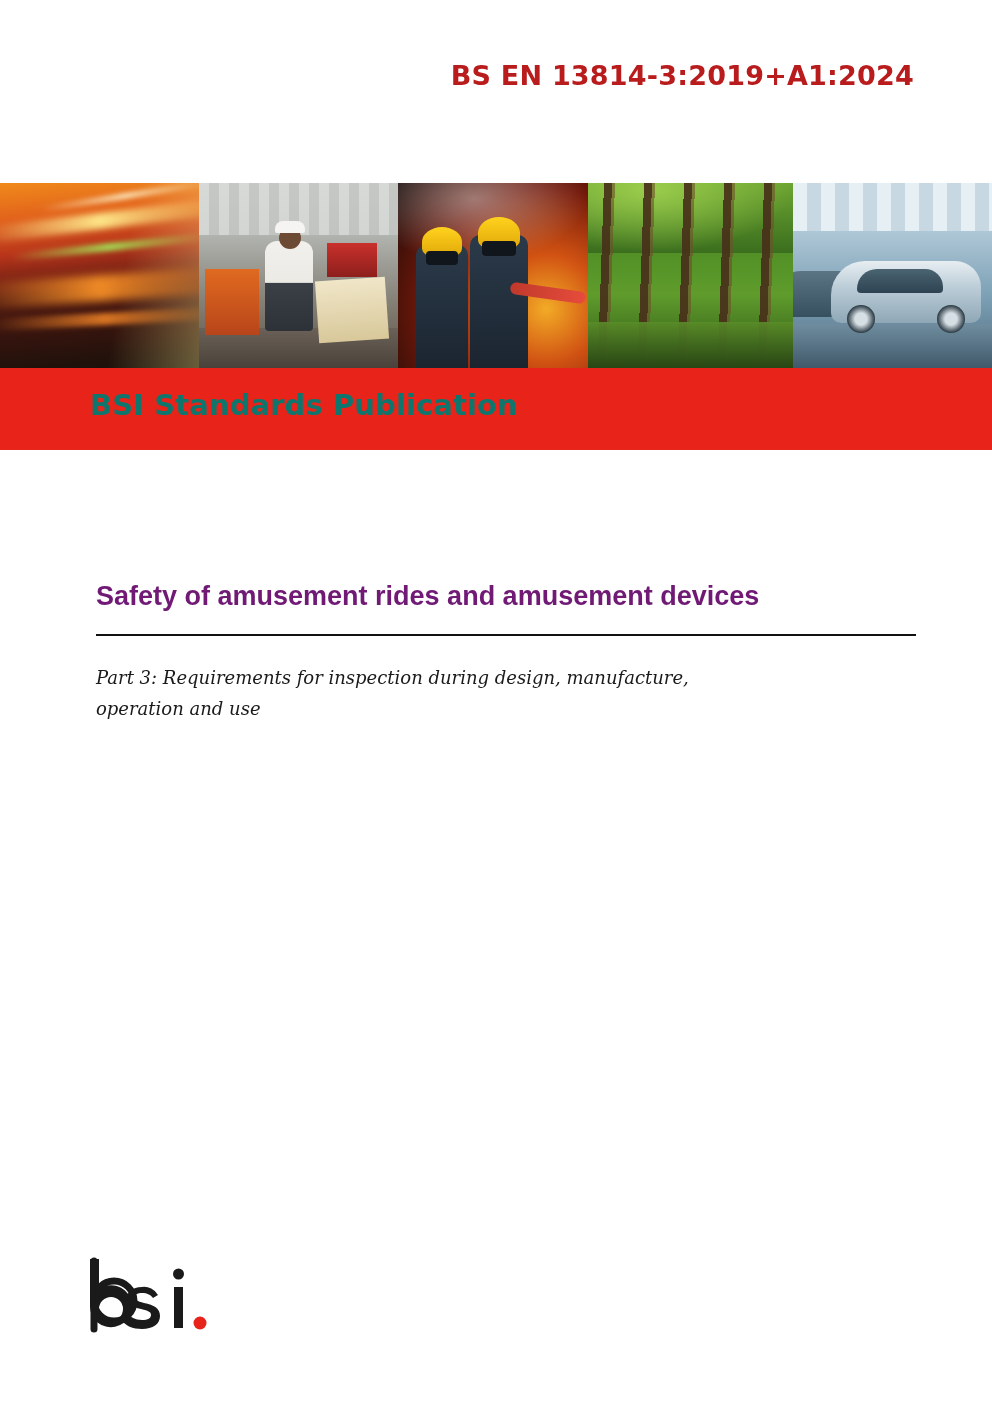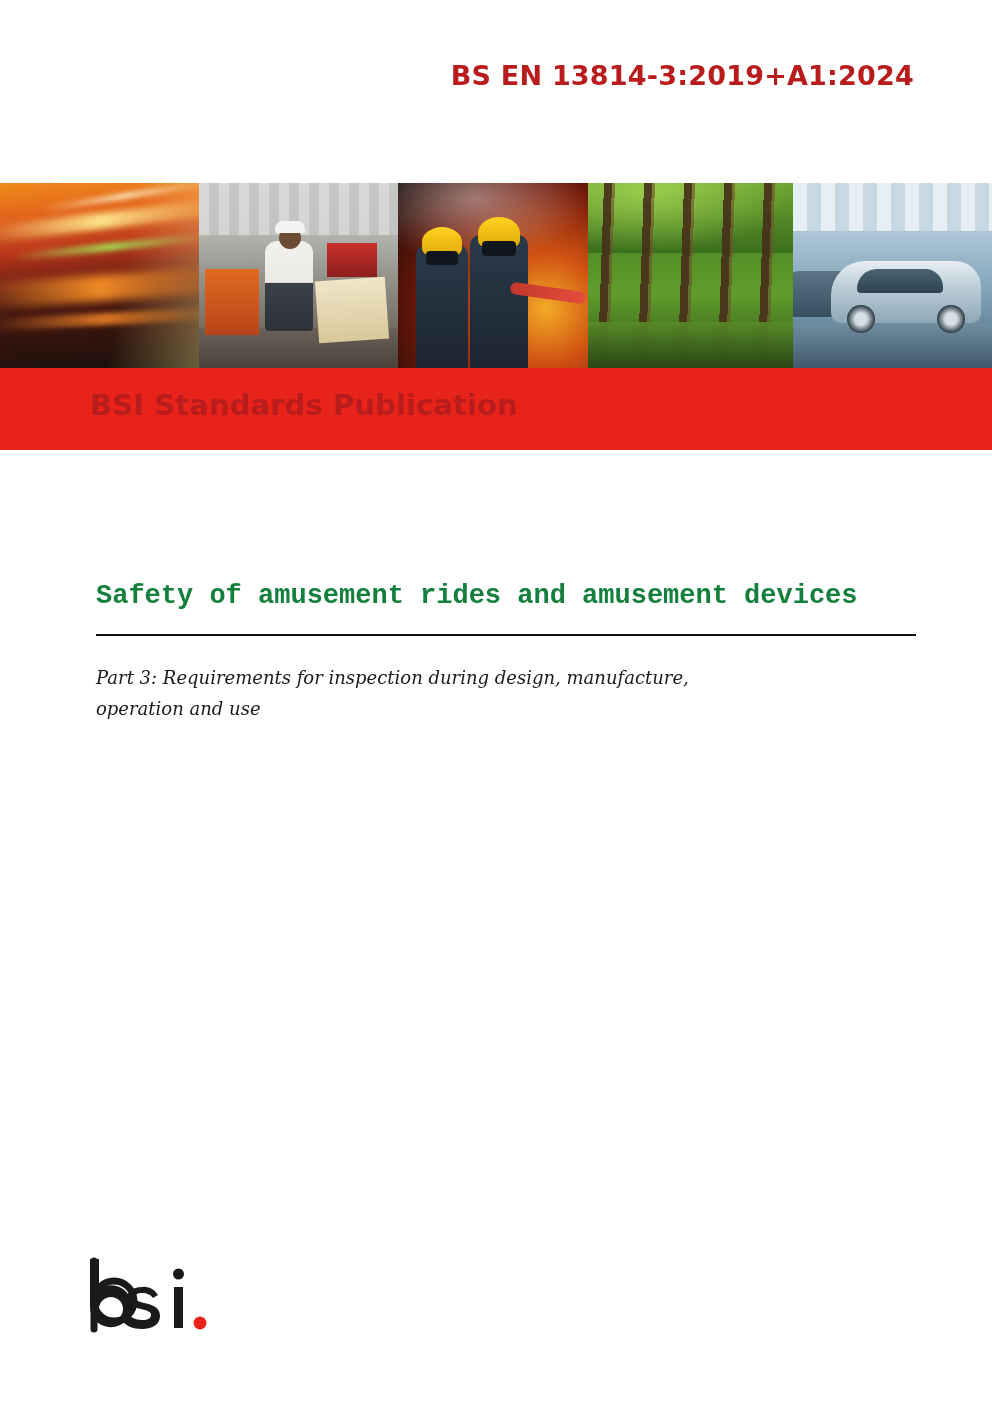--- a/index.html
+++ b/index.html
@@ -248,36 +248,36 @@
     height: 82px;
     background: #e8231a;
   }
   .banner-text {
     position: absolute;
     left: 90px;
     top: 388px;
     font-family: "DejaVu Sans", sans-serif;
     font-size: 29px;
     font-weight: bold;
-    color: #b91c1c;
+    color: #0f766e;
     letter-spacing: 0.1px;
   }
 
   
   .title-block {
     position: absolute;
     left: 96px;
     top: 580px;
     width: 820px;
   }
   .doc-title {
-    font-family: Liberation Mono, monospace;
+    font-family: Liberation Sans, sans-serif;
     font-size: 27px;
     font-weight: bold;
-    color: #15803d;
+    color: #701a75;
     margin: 0;
     line-height: 1.25;
   }
   .title-rule {
     margin-top: 20px;
     border-top: 2px solid #111111;
     width: 820px;
     height: 0;
   }
   .doc-subtitle {

